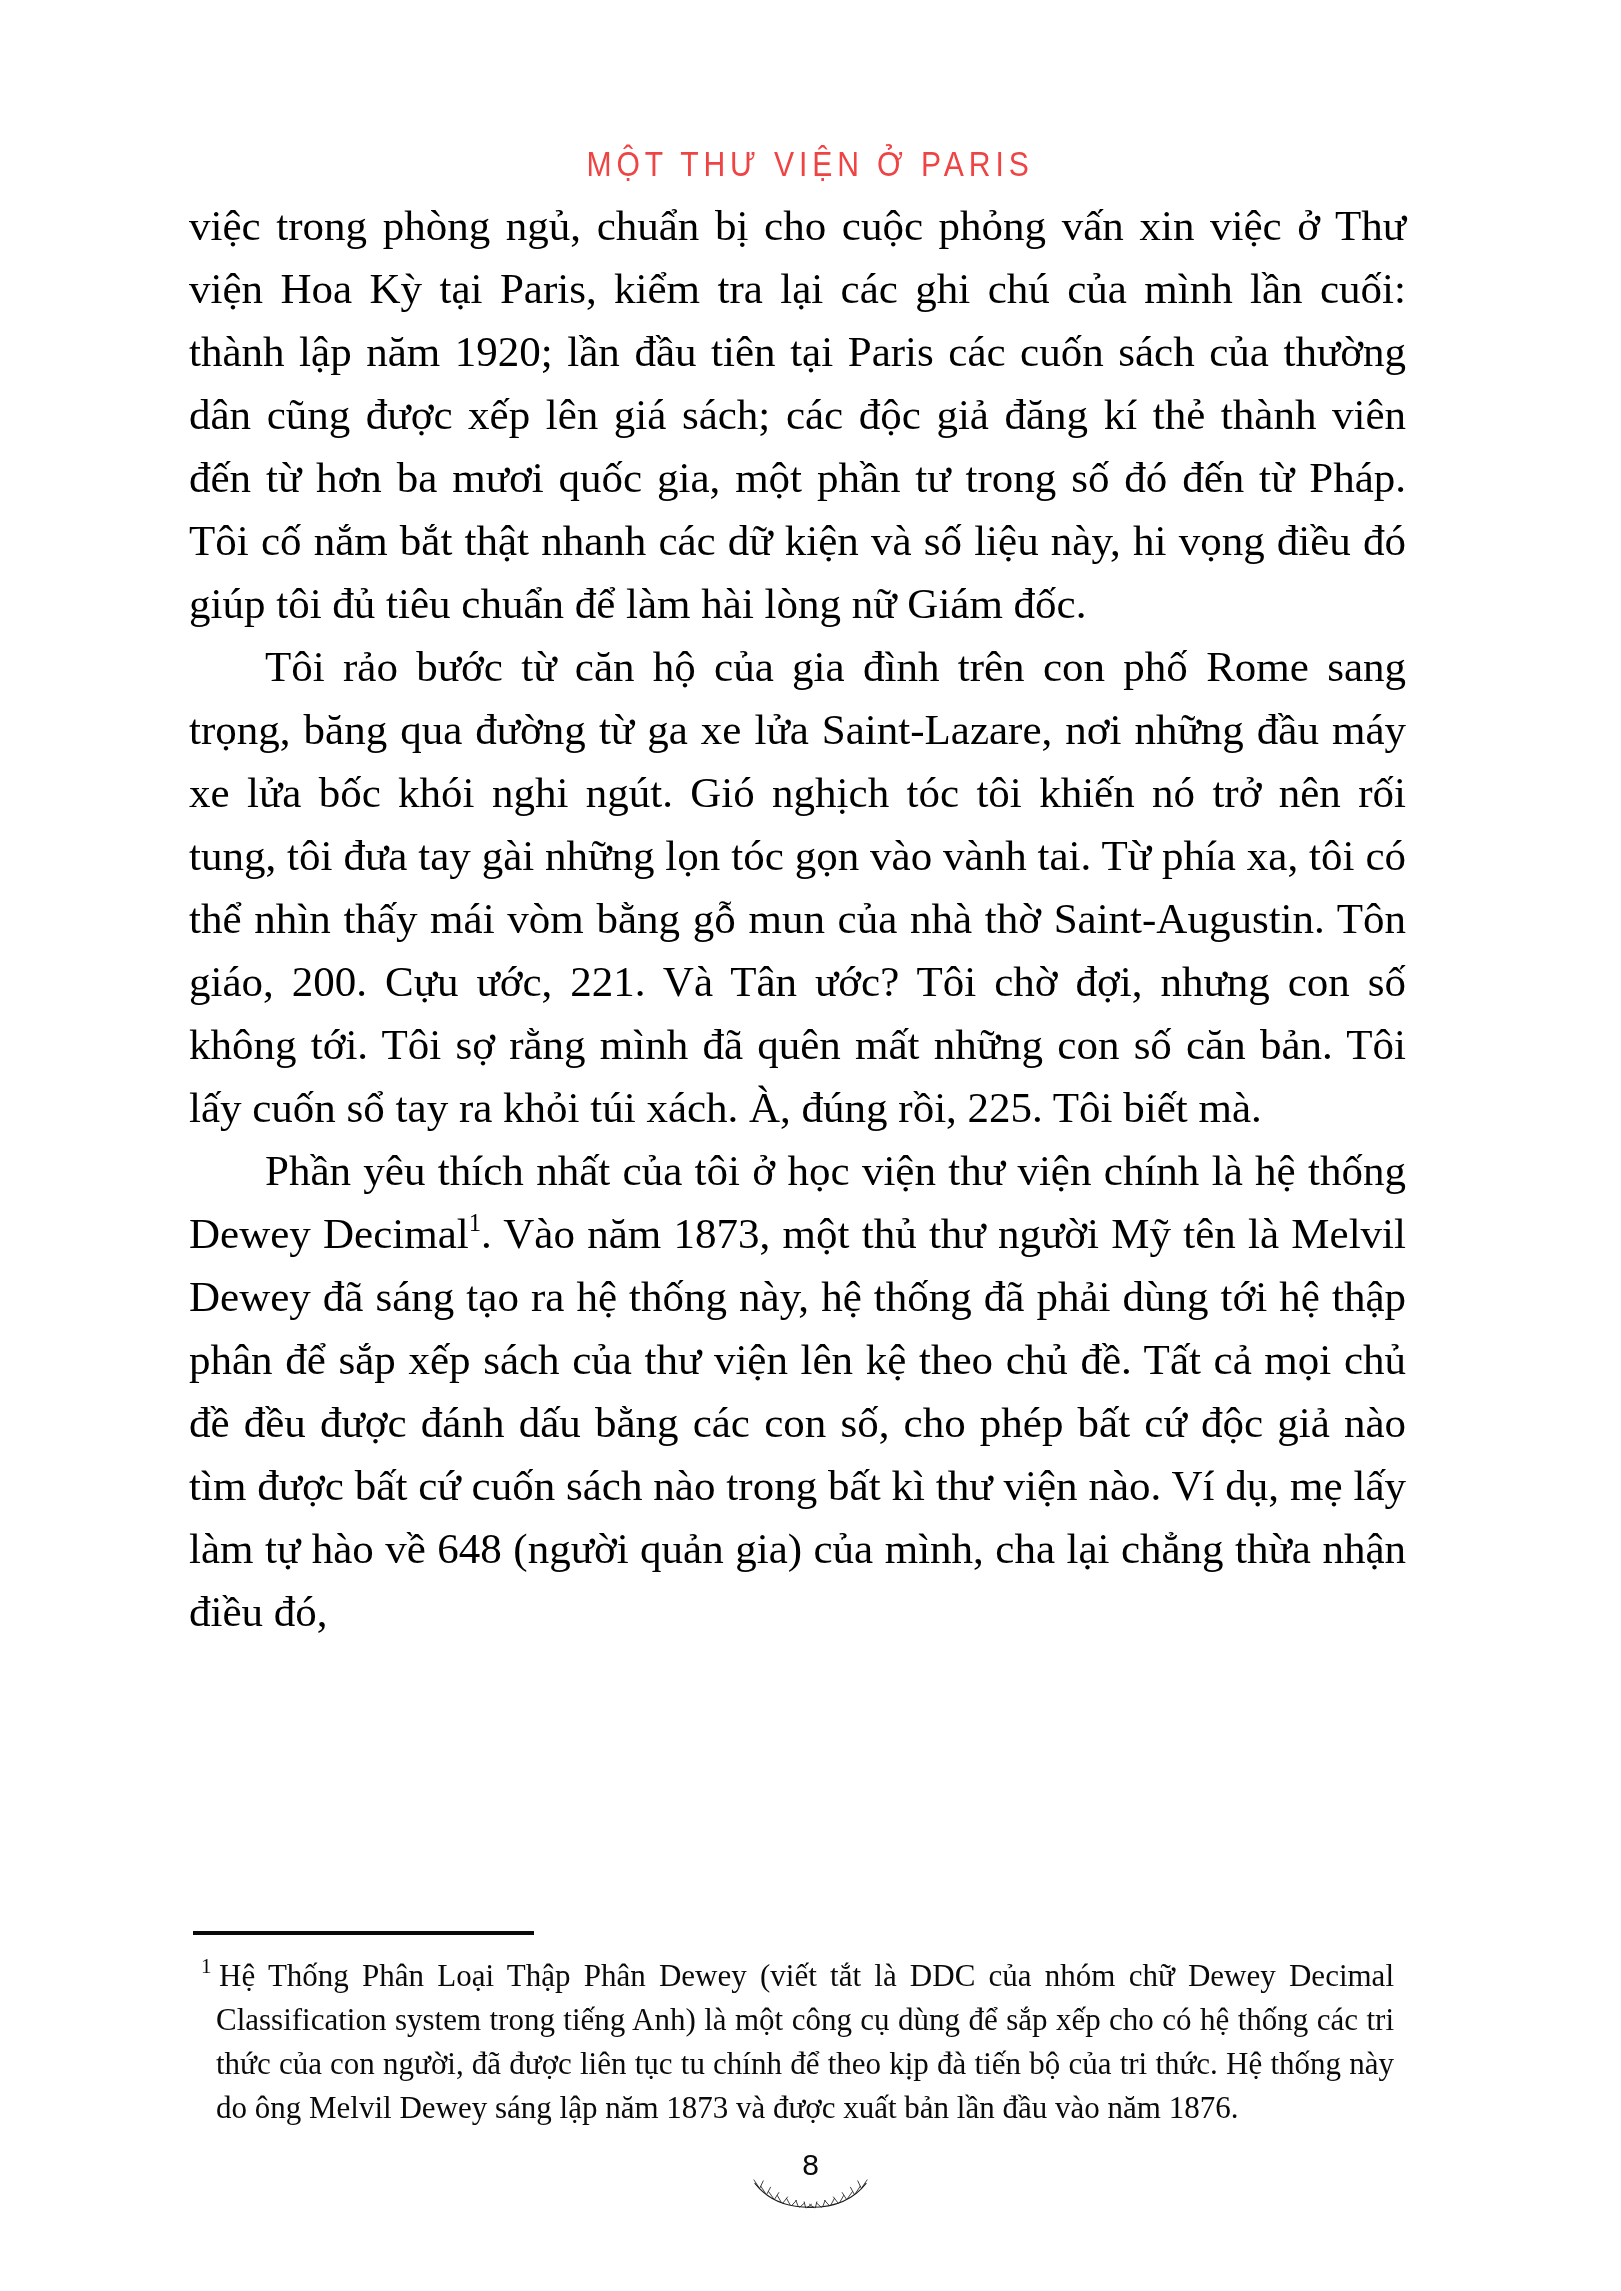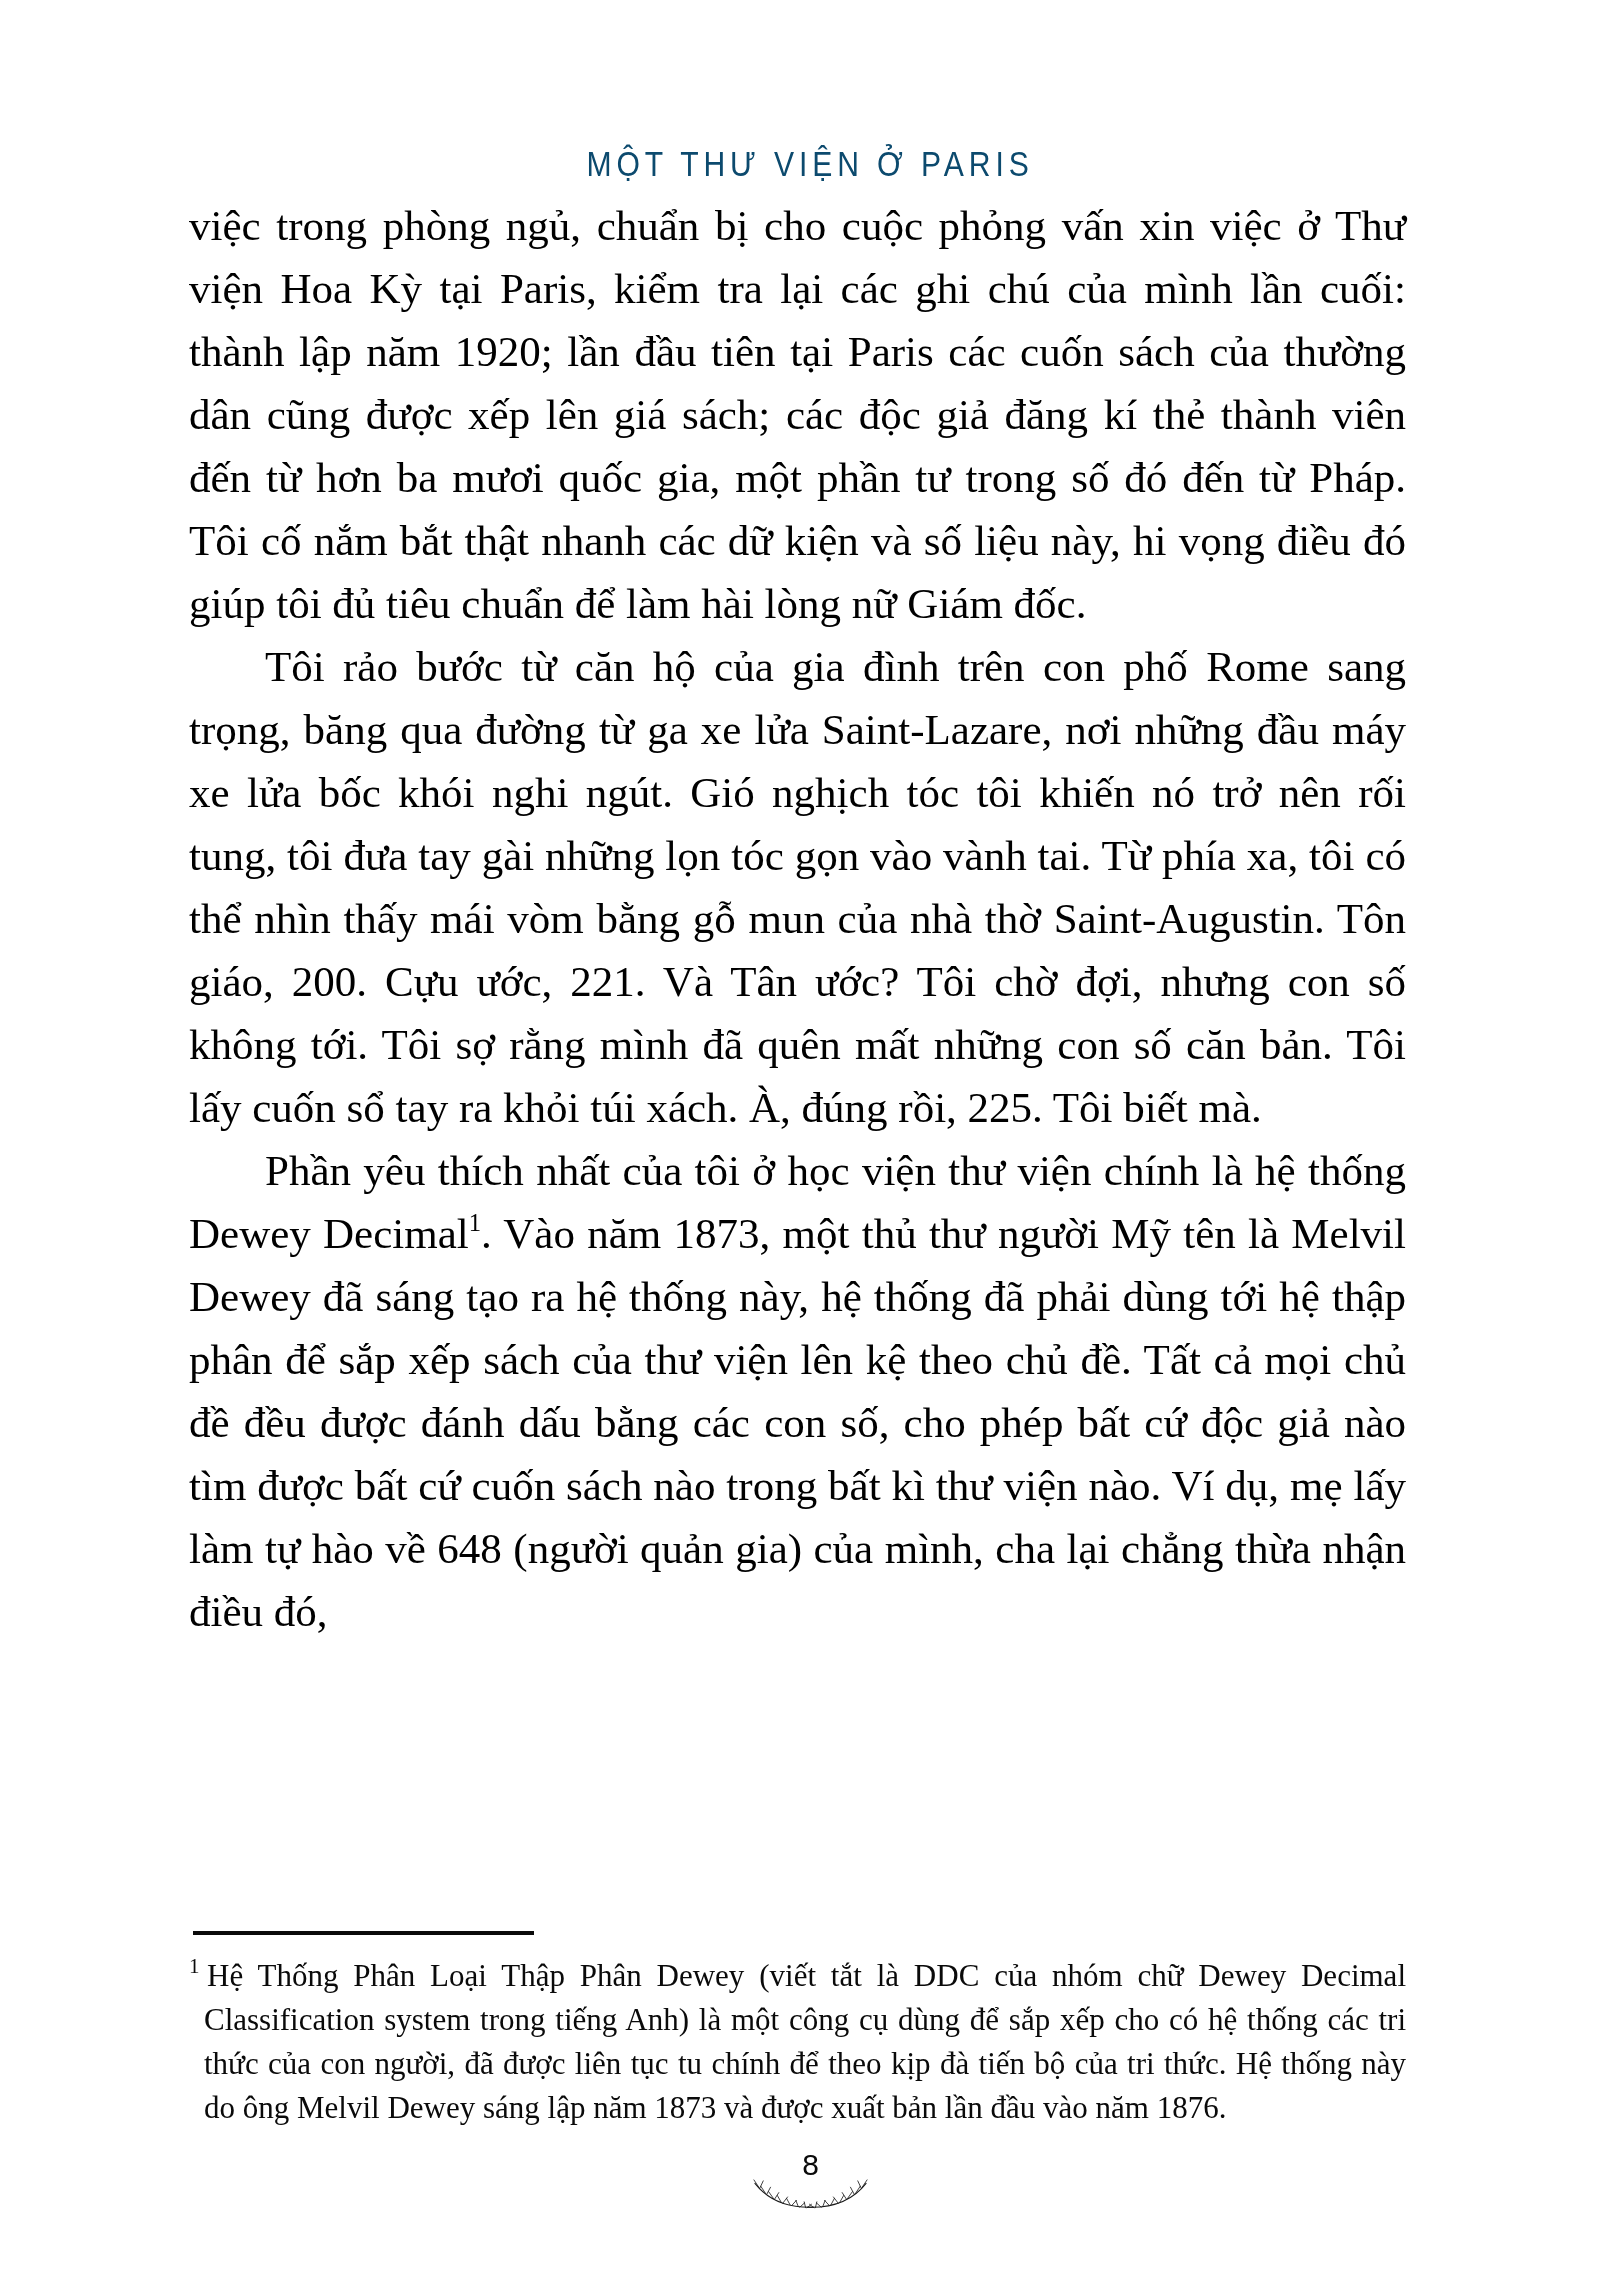--- a/index.html
+++ b/index.html
@@ -15,21 +15,21 @@
   }
   .running-head {
     position: absolute;
     top: 144px;
     left: 0;
     width: 100%;
     text-align: center;
     font-family: "Liberation Sans", "DejaVu Sans", sans-serif;
     font-size: 35px;
     font-weight: 400;
-    color: #0c4a6e;
+    color: #ef4444;
   }
   .running-head .squeeze {
     display: inline-block;
     transform: scaleX(0.86);
     letter-spacing: 5.7px;
     white-space: nowrap;
   }
   .content {
     position: absolute;
     left: 189px;
@@ -57,21 +57,21 @@
     top: 1931px;
     width: 1217px;
   }
   .fn-rule {
     width: 341px;
     height: 0;
     border-top: 4.7px solid #0a0a0a;
     margin: 0 0 19px 3.8px;
   }
   .fn-text {
-    margin: 0;
+    margin: 12px;
     font-size: 31px;
     line-height: 44px;
     text-align: justify;
     text-justify: inter-word;
     padding-left: 15px;
     text-indent: -15px;
     color: #0a0a0a;
   }
   .fn-text .fn-marker {
     font-size: 21px;

